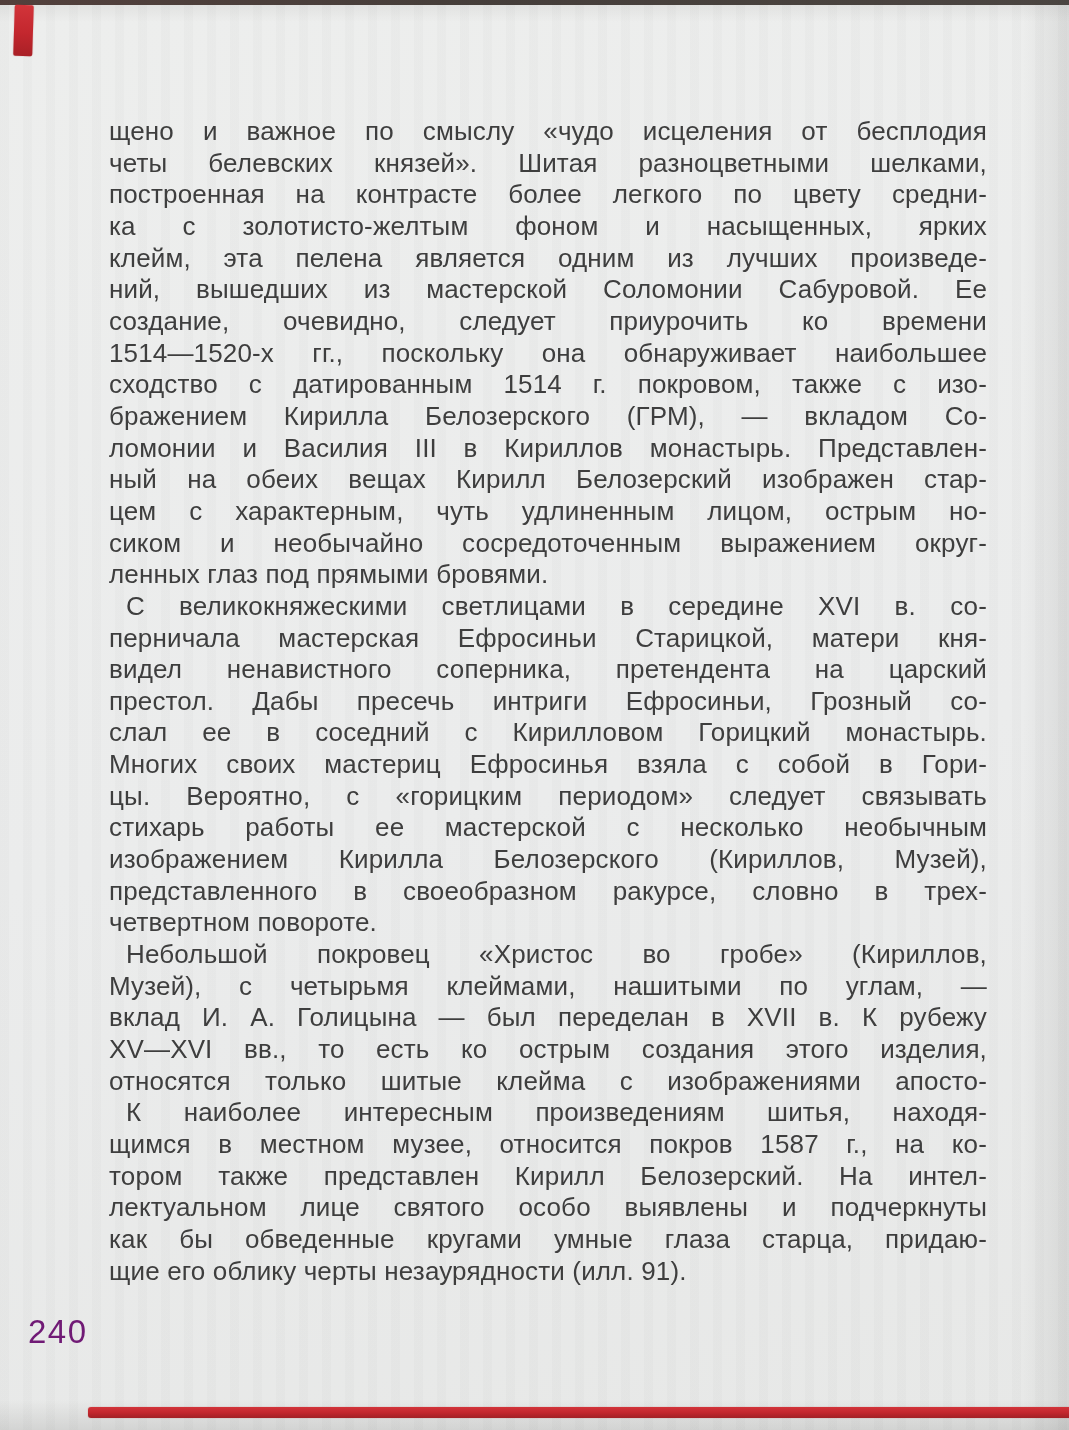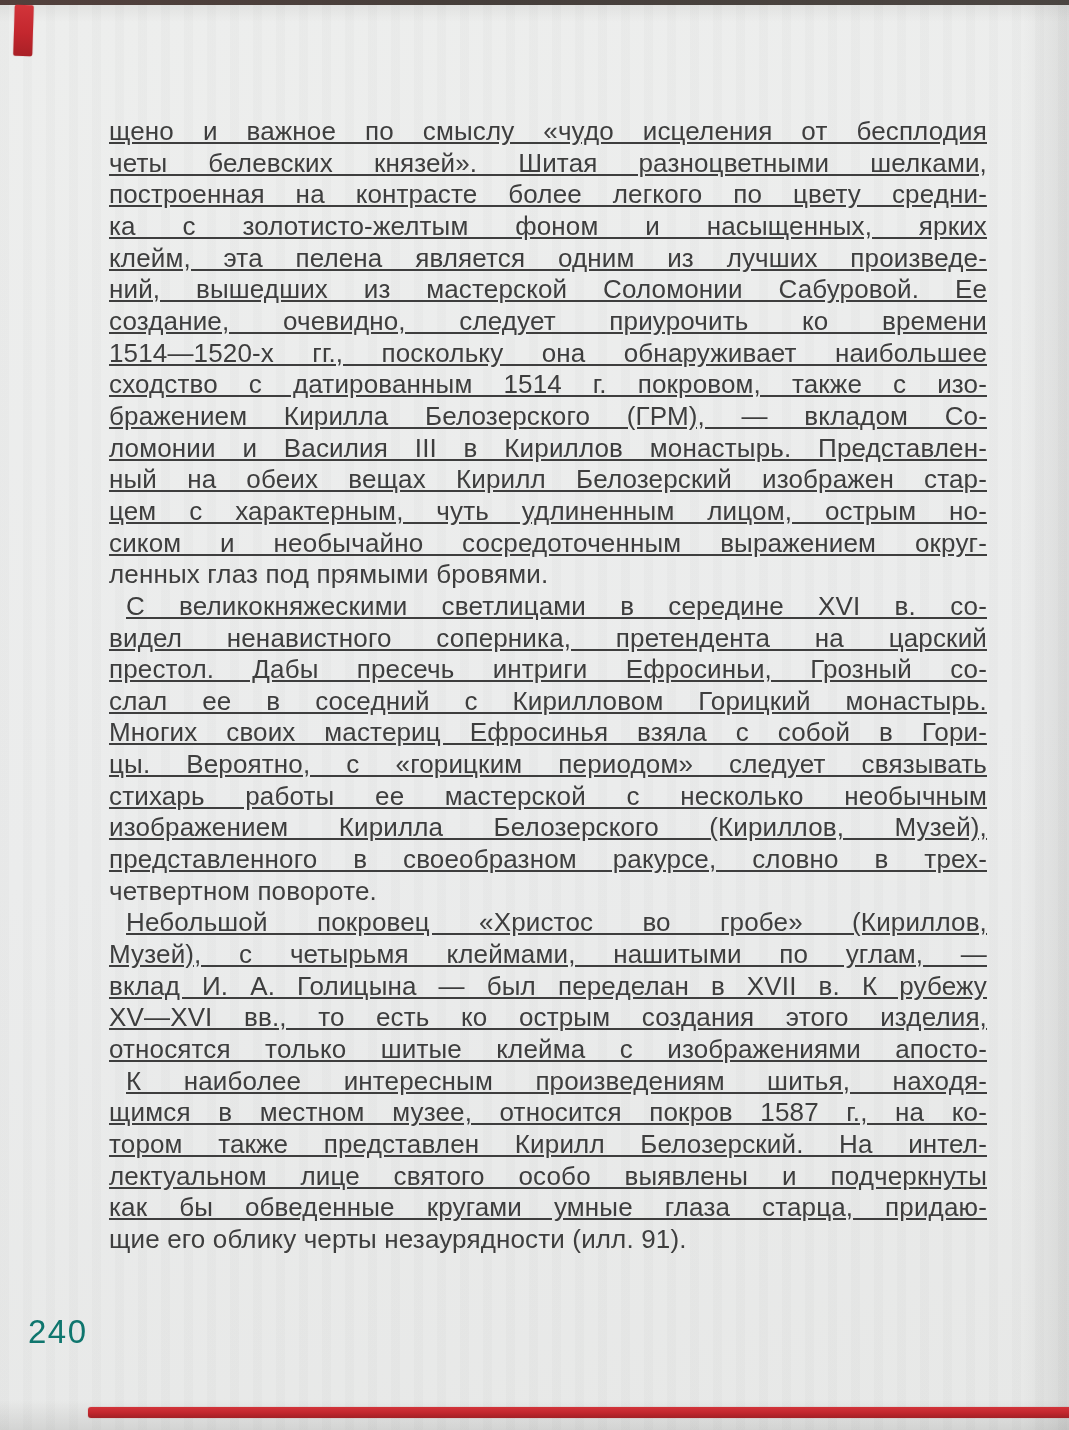--- a/index.html
+++ b/index.html
@@ -70,35 +70,35 @@
     line-height: 31.66px;
     letter-spacing: 0.15px;
     color: #3e3e3e;
   }
   .line {
     text-align: justify;
     text-align-last: justify;
     height: 31.66px;
     white-space: nowrap;
   }
-  .line.justified { white-space: normal; text-decoration: underline; }
+  .line.justified { white-space: normal; }
   .line.last {
     text-align: right;
     text-align-last: left;
   }
   .line.indent { text-indent: 17px; }
 
   .page-num {
     position: absolute;
     left: 28px;
     top: 1316px;
     font-size: 33px;
     line-height: 31.66px;
     letter-spacing: 1.5px;
-    color: #0f766e;
+    color: #701a75;
   }
 </style>
 </head>
 <body>
 
 <div class="paper"></div>
 
 <div class="top-edge"></div>
 <div class="red-corner-mark"></div>
 <div class="red-bottom-line"></div>
@@ -113,20 +113,21 @@
     <div class="line justified">создание, очевидно, следует приурочить ко времени</div>
     <div class="line justified">1514—1520-х гг., поскольку она обнаруживает наибольшее</div>
     <div class="line justified">сходство с датированным 1514 г. покровом, также с изо-</div>
     <div class="line justified">бражением Кирилла Белозерского (ГРМ), — вкладом Со-</div>
     <div class="line justified">ломонии и Василия III в Кириллов монастырь. Представлен-</div>
     <div class="line justified">ный на обеих вещах Кирилл Белозерский изображен стар-</div>
     <div class="line justified">цем с характерным, чуть удлиненным лицом, острым но-</div>
     <div class="line justified">сиком и необычайно сосредоточенным выражением округ-</div>
     <div class="line last">ленных глаз под прямыми бровями.</div>
     <div class="line justified indent">С великокняжескими светлицами в середине XVI в. со-</div>
+    <div class="line justified">перничала мастерская Ефросиньи Старицкой, матери кня-</div>
     <div class="line justified">видел ненавистного соперника, претендента на царский</div>
     <div class="line justified">престол. Дабы пресечь интриги Ефросиньи, Грозный со-</div>
     <div class="line justified">слал ее в соседний с Кирилловом Горицкий монастырь.</div>
     <div class="line justified">Многих своих мастериц Ефросинья взяла с собой в Гори-</div>
     <div class="line justified">цы. Вероятно, с «горицким периодом» следует связывать</div>
     <div class="line justified">стихарь работы ее мастерской с несколько необычным</div>
     <div class="line justified">изображением Кирилла Белозерского (Кириллов, Музей),</div>
     <div class="line justified">представленного в своеобразном ракурсе, словно в трех-</div>
     <div class="line last">четвертном повороте.</div>
     <div class="line justified indent">Небольшой покровец «Христос во гробе» (Кириллов,</div>

